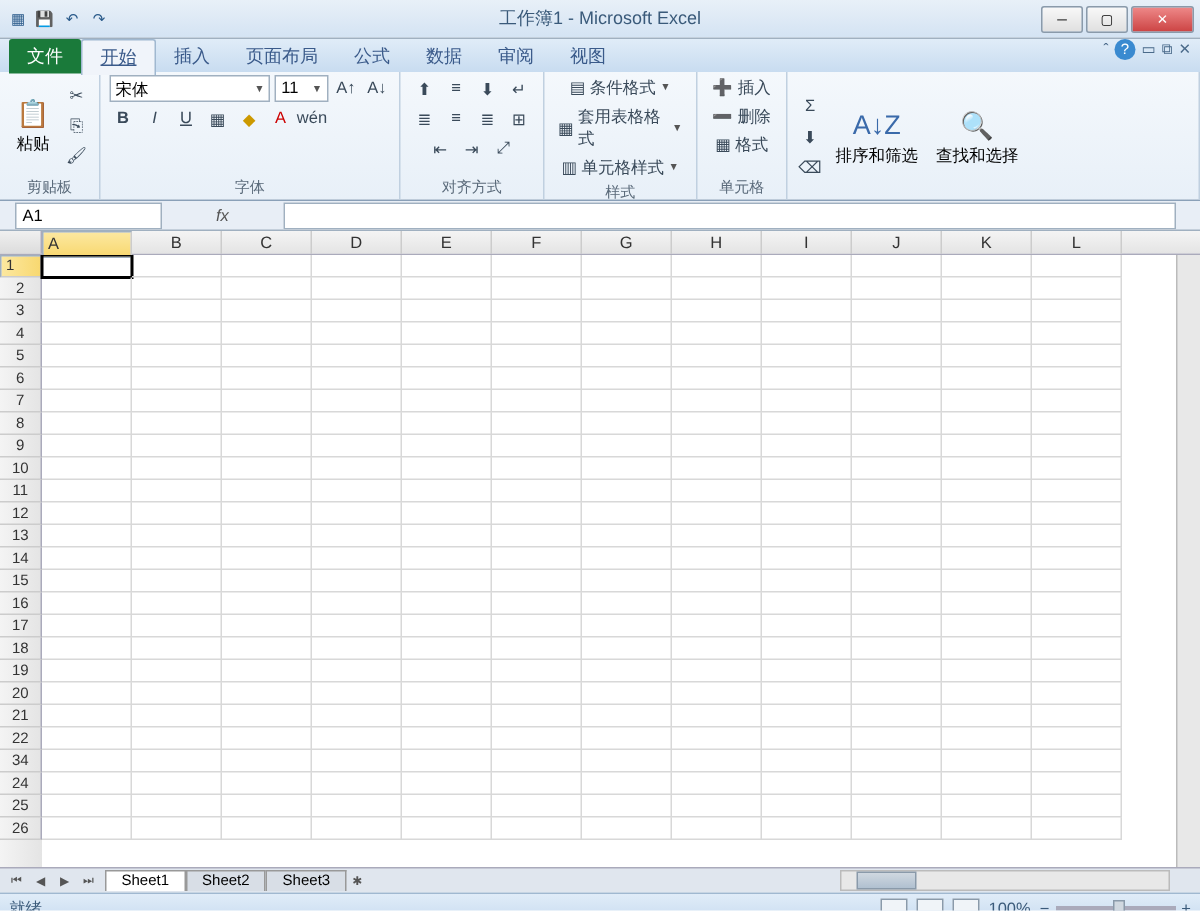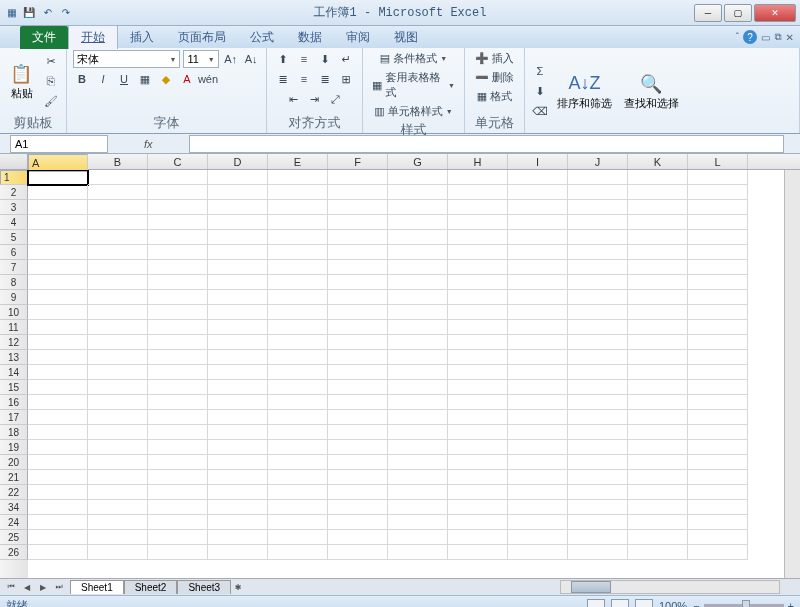--- a/index.html
+++ b/index.html
@@ -2,38 +2,38 @@
 <html><head>
 <meta charset="utf-8">
 <style>
 * { margin: 0; padding: 0; box-sizing: border-box; }
 body { font-family: "Microsoft YaHei", SimSun, sans-serif; font-size: 11px; background: #fff; width: 800px; height: 607px; overflow: hidden; position: relative; }
 
 
 .titlebar { height: 26px; background: linear-gradient(#e8f0f8, #d4e3f3); display: flex; align-items: center; padding: 0 4px; border-bottom: 1px solid #a0b0c0; position: relative; }
 .qat { display: flex; align-items: center; gap: 2px; }
 .qat-icon { width: 16px; height: 16px; display: flex; align-items: center; justify-content: center; font-size: 10px; color: #2a5a8a; }
-.title-text { position: absolute; left: 50%; transform: translateX(-50%); color: #3a5a7a; font-size: 12px; font-family: Liberation Mono, monospace; }
+.title-text { position: absolute; left: 50%; transform: translateX(-50%); color: #3a5a7a; font-size: 12px; }
 .winbtns { margin-left: auto; display: flex; gap: 2px; }
 .winbtn { width: 28px; height: 18px; border: 1px solid #8a9aaa; border-radius: 2px; display: flex; align-items: center; justify-content: center; font-size: 9px; background: linear-gradient(#f8f8f8,#e0e0e0); }
 .winbtn.close { background: linear-gradient(#e88,#c44); color: #fff; width: 42px; }
 
 
-.tabs { height: 22px; background: linear-gradient(#e0ecf8, #c8dcf0); display: flex; align-items: center; padding-left: 20px; position: relative; }
+.tabs { height: 22px; background: linear-gradient(#e0ecf8, #c8dcf0); display: flex; align-items: flex-start; padding-left: 6px; position: relative; }
 .tab { padding: 3px 12px; font-size: 12px; color: #3a5a8a; cursor: pointer; }
 .tab.file { background: #1a7a3a; color: #fff; border-radius: 2px 2px 0 0; }
 .tab.active { background: #f0f4fa; border: 1px solid #a0b8d0; border-bottom: none; border-radius: 2px 2px 0 0; text-decoration: underline; }
 .help-area { margin-left: auto; display: flex; align-items: center; gap: 4px; padding-right: 6px; font-size: 10px; color: #4a6a8a; }
 .help-icon { width: 14px; height: 14px; border-radius: 50%; background: #3a8ad0; color: #fff; display: flex; align-items: center; justify-content: center; font-size: 10px; }
 
 
 .ribbon { height: 86px; background: linear-gradient(#f4f8fc, #e8f0f8); border-bottom: 1px solid #8aa0b8; display: flex; }
 .group { border-right: 1px solid #c0d0e0; padding: 2px 6px 1px 6px; display: flex; flex-direction: column; }
 .group-body { flex: 1; display: flex; align-items: center; gap: 4px; }
-.group-label { text-align: center; font-size: 13px; color: #5a6a7a; padding-top: 1px; }
+.group-label { text-align: center; font-size: 10px; color: #5a6a7a; padding-top: 1px; }
 .bigbtn { display: flex; flex-direction: column; align-items: center; justify-content: center; padding: 2px 4px; }
 .bigbtn .icn { width: 24px; height: 24px; display: flex; align-items: center; justify-content: center; font-size: 18px; }
 .smallrow { display: flex; align-items: flex-end; gap: 3px; }
 .smallbtn { width: 18px; height: 18px; display: flex; align-items: center; justify-content: center; font-size: 11px; color: #3a4a5a; border: 1px solid transparent; }
 .sel { height: 18px; border: 1px solid #a0b0c0; background: #fff; padding: 0 3px; font-size: 11px; display: flex; align-items: center; justify-content: space-between; }
 .drop { font-size: 7px; color: #555; }
 .col { display: flex; flex-direction: column; gap: 2px; }
 .txtbtn { display: flex; align-items: center; gap: 3px; font-size: 11px; color: #3a4a5a; padding: 1px 3px; }
 
 

